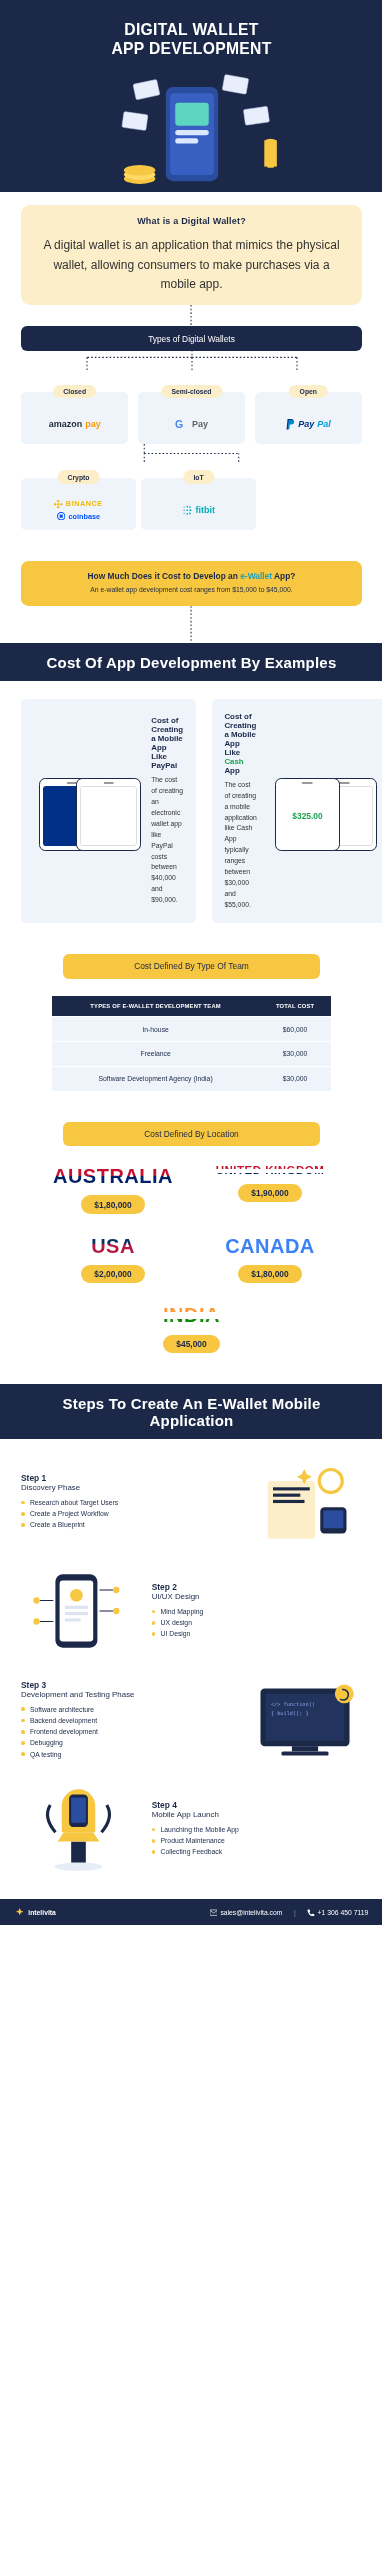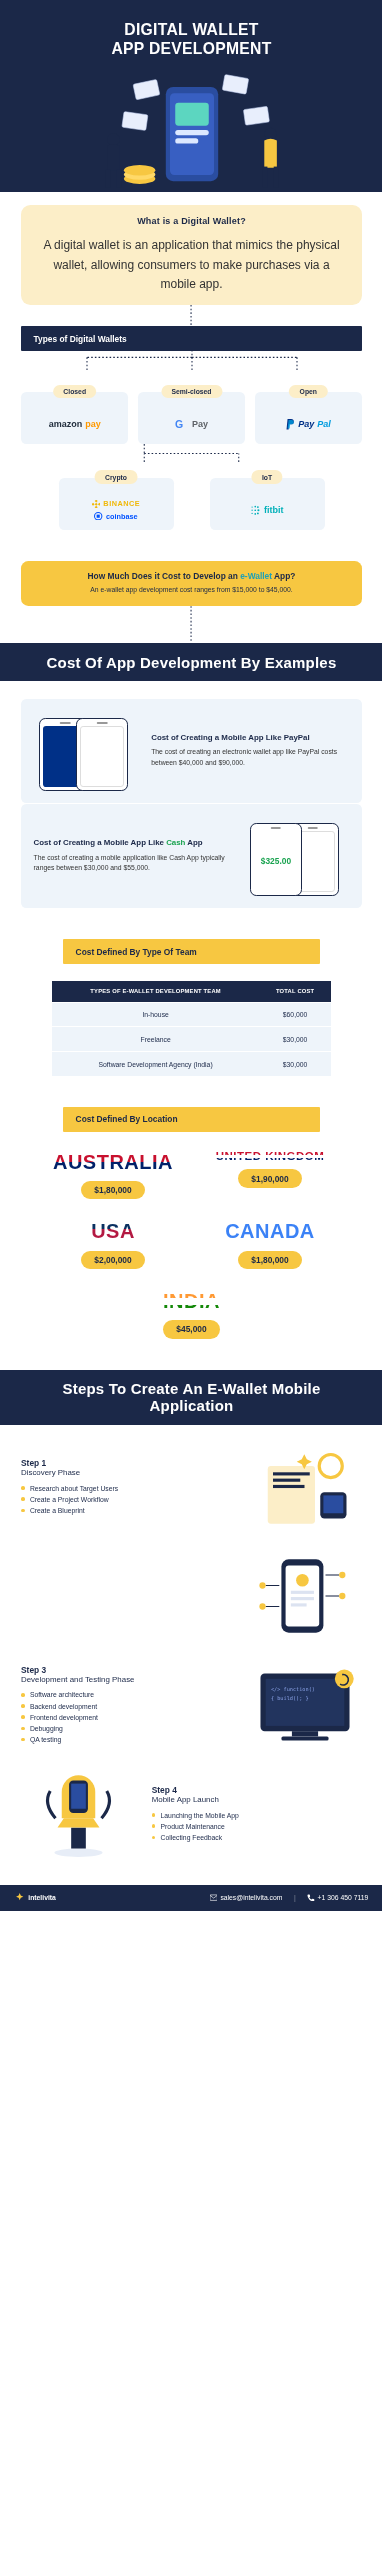--- a/index.html
+++ b/index.html
@@ -13,42 +13,42 @@
 body{font-family:Helvetica,Arial,sans-serif;background:#fff;color:var(--ink);width:383px;margin:0 auto}
 .hero{background:var(--navy);color:#fff;text-align:center;padding:21px 15.7px 0}
 .hero-title{font-size:15.7px;font-weight:800;letter-spacing:0.3px;line-height:1.2}
 .hero-art{margin-top:12.6px;display:flex;justify-content:center}
 .intro-card{background:var(--cream);border-radius:9.4px;margin:12.6px 21px 0;padding:11.5px 19px;text-align:center}
 .intro-card h2{font-size:9px;letter-spacing:0.2px;margin-bottom:10px}
 .intro-card p{font-size:12px;line-height:1.6;color:#333}
 .connector{display:flex;justify-content:center}
 .connector svg{display:block}
 .section-pad{padding:0 21px}
-.pill{background:var(--navy);color:#fff;border-radius:1px;padding:7.3px 12.6px;font-weight:700}
+.pill{background:var(--navy);color:#fff;border-radius:6px;padding:7.3px 12.6px;text-align:center;font-weight:400}
 .pill.gold{background:var(--gold);color:var(--ink)}
 .row-3{display:flex;justify-content:space-between;gap:9.4px;margin-top:21px}
-.row-2{display:flex;justify-content:center;gap:36px;margin-top:15.7px}
+.row-2{display:flex;gap:5px;margin-top:15.7px}
 .wallet-card{background:var(--pale);border-radius:5.2px;flex:1;padding:21px 4.2px 8.4px;text-align:center;position:relative;display:flex;flex-direction:column;align-items:center;gap:3.1px;min-height:52px;justify-content:center}
 .wallet-card .tag{position:absolute;top:-7.3px;left:50%;transform:translateX(-50%);background:var(--cream);border-radius:524px;padding:3.1px 10.5px;font-size:6.8px;font-weight:700;white-space:nowrap}
 .brand{font-weight:700;font-size:9px;display:flex;align-items:center;gap:3.1px}
 .gg{display:inline-flex;align-items:center;gap:1px}
 .gg span{font-weight:700;font-size:10.5px}
 .cost-pill{background:var(--gold);color:var(--ink);border-radius:7.3px;padding:10.5px 15.7px;text-align:center;margin:31px 21px 0}
 .cost-pill .q{font-weight:800;font-size:8.4px}
 .cost-pill .a{font-size:6.8px;margin-top:4.2px;line-height:1.5}
 .em{color:#1ea0b8}
 .section-hdr{background:var(--navy);color:#fff;font-weight:800;text-align:center;padding:10.5px 21px;font-size:15px;letter-spacing:0.2px}
 .pale-card{background:var(--pale);border-radius:5.2px;padding:12.6px;display:flex;gap:12.6px;align-items:center}
 .pale-card.rev{flex-direction:row-reverse}
 .pale-card .img{width:105px;height:79px;flex:0 0 105px;display:flex;justify-content:center;align-items:flex-end}
 .pale-card .txt{flex:1}
 .pale-card h3{font-size:7.9px;margin-bottom:5.2px}
 .pale-card p{font-size:6.8px;line-height:1.6;color:#333}
 .green{color:#1aa350}
-.examples{margin:18px 21px 31px;display:flex;flex-direction:column;gap:1px}
+.examples{margin:18px 21px 31px;display:flex;gap:16px}
 .table-wrap{margin:17px 52px 31px}
 table{width:100%;border-collapse:collapse;font-size:6.8px}
 thead th{background:var(--navy);color:#fff;padding:7.3px 5.2px;font-size:5.8px;letter-spacing:0.2px}
 tbody td{background:var(--pale);padding:8.4px 5.2px;text-align:center;border-top:1px solid #fff}
 .loc-grid{display:flex;flex-wrap:wrap;justify-content:center;gap:21px 31px;margin:19px 21px 31px}
 .loc{display:flex;flex-direction:column;align-items:center;gap:7.3px;width:126px}
 .loc .flagword{font-weight:900;font-size:20px;letter-spacing:0.5px}
 .loc .price{background:var(--gold);border-radius:524px;padding:4.2px 13.6px;font-weight:800}
 .au{background:linear-gradient(#c8102e 50%,#012169 50%);-webkit-background-clip:text;-webkit-text-fill-color:transparent;color:transparent}
 .uk{background:linear-gradient(#c8102e 33%,#fff 33% 66%,#012169 66%);-webkit-background-clip:text;-webkit-text-fill-color:transparent;color:transparent}
@@ -65,21 +65,21 @@
 .step ul{list-style:none}
 .step li{font-size:6.8px;padding:2.1px 0;display:flex;gap:5.2px;align-items:center}
 .step li::before{content:"";width:3.7px;height:3.7px;border-radius:50%;background:var(--gold);flex:0 0 3.7px}
 .footer{background:var(--navy);color:#fff;display:flex;align-items:center;justify-content:space-between;padding:8.4px 14.7px;font-size:6.8px}
 .footer .brandmark{display:flex;align-items:center;gap:4.2px;font-weight:700}
 .footer .contacts{display:flex;gap:11.5px}
 .footer .contacts span{display:flex;align-items:center;gap:3.1px}
 .mid-pill-row{margin:15.7px 63px 0}
 .ico{width:7.3px;height:7.3px;fill:#fff}
 .spark{width:9.4px;height:9.4px}
-.phone{width:52px;height:73px;border-radius:6.3px;background:#fff;border:1.6px solid #1b2848;position:relative;overflow:hidden}
+.phone{width:65px;height:73px;border-radius:6.3px;background:#fff;border:1.6px solid #1b2848;position:relative;overflow:hidden}
 .phone::before{content:"";position:absolute;top:3.1px;left:50%;transform:translateX(-50%);width:10.5px;height:2.1px;border-radius:1.6px;background:#999}
 .phone .screen{position:absolute;inset:7.3px 3.1px 3.1px;border-radius:3.1px}
 </style>
 </head>
 <body>
 
 <section class="hero">
   <div class="hero-title" style="white-space:pre-line">DIGITAL WALLET
 APP DEVELOPMENT</div>
   <div class="hero-art">
@@ -343,20 +343,29 @@
           <rect x="40" y="76" width="60" height="6" fill="#1b2848"></rect>
         <circle cx="150" cy="40" r="22" fill="none" stroke="#f7c741" stroke-width="6"></circle>
         <path d="M138 32 l8 -16 l8 16 l16 8 l-16 8 l-8 16 l-8 -16 l-16 -8 z" fill="#f7c741" transform="translate(12 8) scale(.6)"></path>
         <rect x="130" y="90" width="50" height="50" rx="8" fill="#1b2848"></rect>
         <rect x="136" y="96" width="38" height="34" fill="#2a4da0"></rect>
       </svg>
     </div>
   </div>
 
   <div class="step alt">
+    <div class="body">
+      <div class="kicker">Step 2</div>
+      <div class="title">UI/UX Design</div>
+      <ul>
+        <li>Mind Mapping</li>
+        <li>UX design</li>
+        <li>UI Design</li>
+      </ul>
+    </div>
     <div class="art">
       <svg width="105" height="84" viewBox="0 0 200 160">
         <rect x="56" y="10" width="80" height="140" rx="14" fill="#1b2848"></rect>
         <rect x="64" y="22" width="64" height="116" rx="6" fill="#fff"></rect>
         <circle cx="96" cy="50" r="12" fill="#f7c741"></circle>
         <rect x="74" y="70" width="44" height="6" fill="#dce3f1"></rect>
           <rect x="74" y="82" width="44" height="6" fill="#dce3f1"></rect>
           <rect x="74" y="94" width="30" height="6" fill="#dce3f1"></rect>
         <g stroke="#1b2848" stroke-width="2" fill="none">
           <path d="M140 40 h26"></path>

